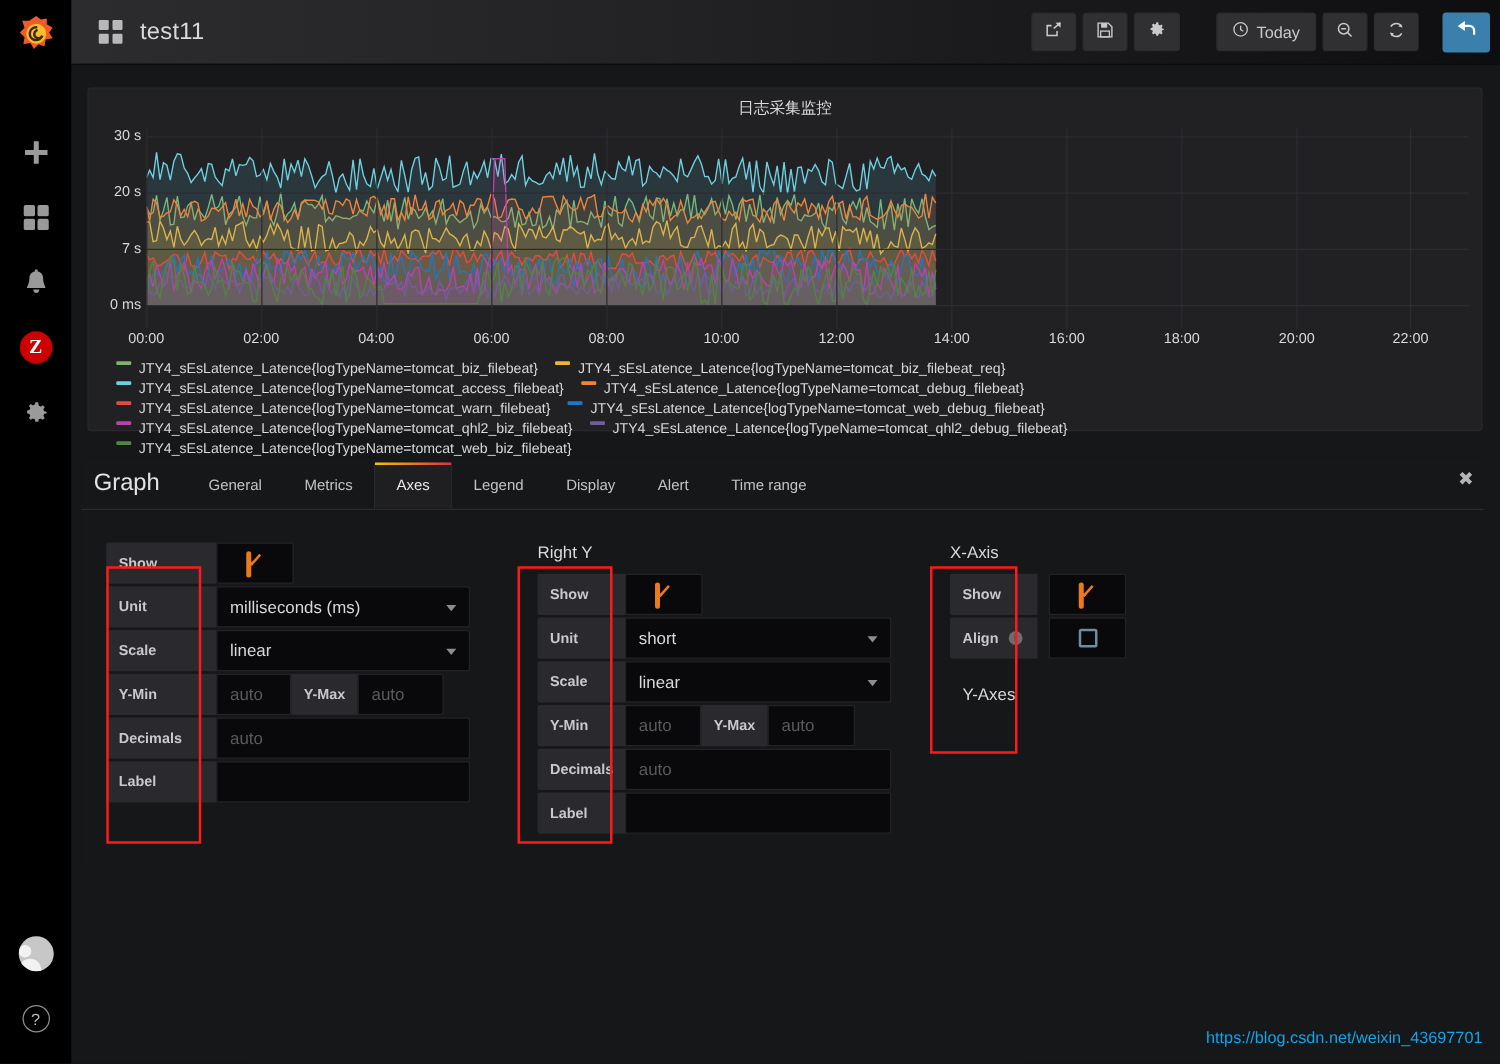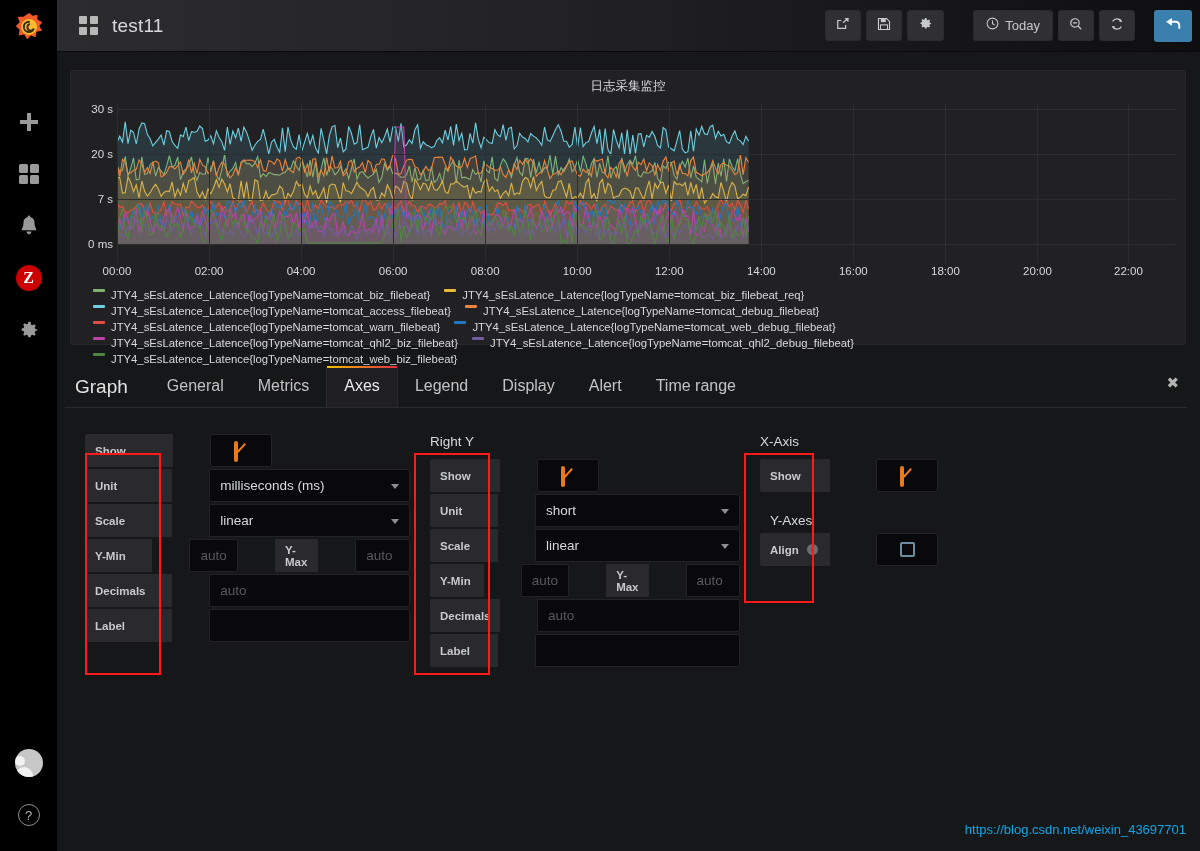--- a/index.html
+++ b/index.html
@@ -95,42 +95,42 @@
   .leg-label { color: #d8d9da; font-size: 11.3px; }
 
   
   .editor {
     position: absolute; left: 65px; top: 366px; width: 1122px; height: 330px;
     background: #161719;
   }
   .ed-tabs { display: flex; align-items: flex-end; height: 42px; border-bottom: 1px solid #2b2b2e; position: relative; }
   .ed-heading { color: #e3e3e3; font-size: 19px; padding: 0 22px 9px 10px; font-weight: normal; }
   .ed-tab {
-    color: #c3c3c3; font-size: 16px; padding: 0 17px 12px; cursor: pointer; position: relative;
+    color: #c3c3c3; font-size: 12px; padding: 0 17px 12px; cursor: pointer; position: relative;
   }
   .ed-tab.active {
     color: #e9e9e9; background: #1f1f22;
     border-left: 1px solid #2b2b2e; border-right: 1px solid #2b2b2e;
     padding-top: 11px; border-radius: 3px 3px 0 0;
   }
   .ed-tab.active::before {
     content: ""; position: absolute; left: 0; right: 0; top: 0; height: 2px;
     background: linear-gradient(90deg, #f2c200 0%, #e02f44 100%);
   }
   .ed-close {
     position: absolute; right: 8px; top: 8px; color: #b5b5b5; font-size: 15px; cursor: pointer;
   }
   .ed-body { display: flex; padding: 26px 0 0 0; }
   .col { padding-left: 20px; }
   .col-lefty { width: 345px; }
   .col-righty { width: 330px; }
   .col-xaxis { width: 300px; }
   .sec-title { color: #d8d9da; font-size: 13.5px; margin-bottom: 10px; }
 
-  .frow { display: flex; align-items: center; margin-bottom: 2px; gap: 37px; }
+  .frow { display: flex; align-items: center; margin-bottom: 2px; }
   .flabel {
     background: #2a2a2e; color: #c8c9ca; font-size: 11.5px; font-weight: bold;
     height: 33px; display: flex; align-items: center; padding: 0 10px;
     border-radius: 2px 0 0 2px;
   }
   .flabel.w90 { width: 88px; }
   .flabel.w70 { width: 70px; }
   .finput {
     background: #09090b; border: 1px solid #232326; height: 33px;
     color: #d8d9da; font-size: 13.5px; display: flex; align-items: center;
@@ -530,33 +530,33 @@
         <div class="sec-title">X-Axis</div>
 
         <div class="frow">
           <div class="flabel w70">Show</div>
           <div class="checkcell" style="margin-left:9px">
             <span class="chk-on"><span class="chk-box"></span><span class="chk-tick"></span></span>
           </div>
         </div>
 
 
-        <div class="frow" style="height:37px">
-          <div class="flabel w70" style="background:#161719; height:37px; align-items:flex-end; padding-bottom:3px; font-weight:normal; font-size:13.5px; color:#d8d9da;">Y-Axes</div>
-        </div>
-
         <div class="frow">
           <div class="flabel w70">
             <span>Align</span>
             <span class="infodot">i</span>
           </div>
           <div class="checkcell" style="margin-left:9px">
             <span class="chk-off"></span>
           </div>
         </div>
+
+        <div class="frow" style="height:37px">
+          <div class="flabel w70" style="background:#161719; height:37px; align-items:flex-end; padding-bottom:3px; font-weight:normal; font-size:13.5px; color:#d8d9da;">Y-Axes</div>
+        </div>
       </div>
 
     </div>
   </div>
 
   <div class="redbox" style="left:85px;  top:453px; width:76px;  height:222px;"></div>
   <div class="redbox" style="left:414px; top:453px; width:76px;  height:222px;"></div>
   <div class="redbox" style="left:744px; top:453px; width:70px;  height:150px;"></div>
 
   <div class="watermark">https://blog.csdn.net/weixin_43697701</div>

